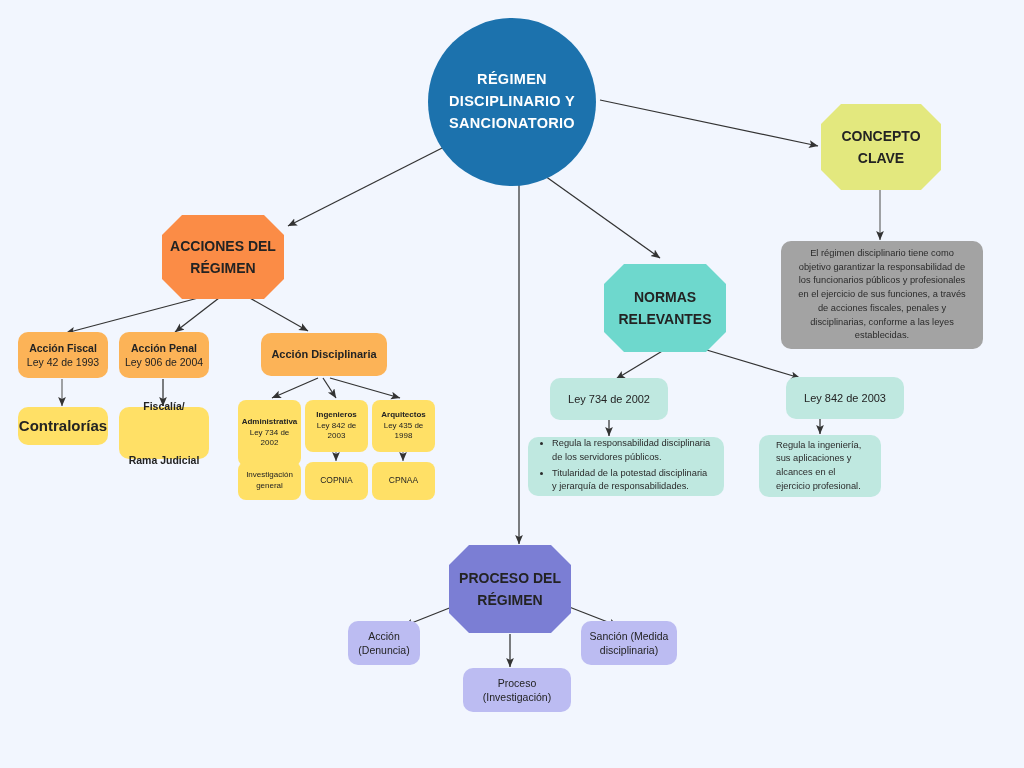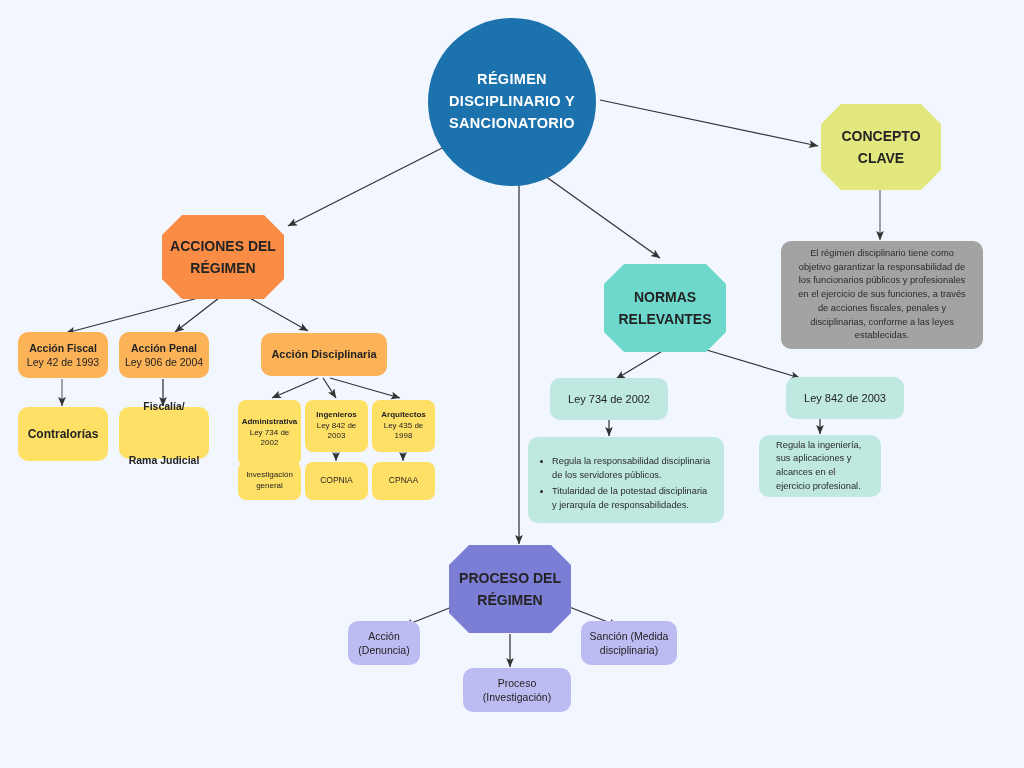--- a/index.html
+++ b/index.html
@@ -157,21 +157,21 @@
 
   <div class="node oct n-acciones" style="left:162px; top:215px; width:122px; height:84px;">
     <span>ACCIONES DEL</span>
     <span>RÉGIMEN</span>
   </div>
 
   <div class="node rr n-orange" style="left:18px; top:332px; width:90px; height:46px; font-size:10.5px;">
     <span class="ttl">Acción Fiscal</span>
     <span class="sub">Ley 42 de 1993</span>
   </div>
-  <div class="node rr n-yellow" style="left:18px; top:407px; width:90px; height:54px; font-size:12px; font-weight:bold;">
+  <div class="node rr n-yellow" style="left:18px; top:407px; width:90px; height:38px; font-size:15px; font-weight:bold;">
     <span>Contralorías</span>
   </div>
 
   <div class="node rr n-orange" style="left:119px; top:332px; width:90px; height:46px; font-size:10.5px;">
     <span class="ttl">Acción Penal</span>
     <span class="sub">Ley 906 de 2004</span>
   </div>
   <div class="node rr n-yellow" style="left:119px; top:407px; width:90px; height:52px; font-size:10.5px; font-weight:bold;gap:40px;">
     <span>Fiscalía/</span>
     <span>Rama Judicial</span>
@@ -210,21 +210,21 @@
   </div>
 
   <div class="node oct n-normas" style="left:604px; top:264px; width:122px; height:88px;">
     <span>NORMAS</span>
     <span>RELEVANTES</span>
   </div>
 
   <div class="node rr n-teal-l" style="left:550px; top:378px; width:118px; height:42px; font-size:11px;">
     <span>Ley 734 de 2002</span>
   </div>
-  <div class="node rr n-teal-l wrapbox" style="left:528px; top:437px; width:196px; height:86px;justify-content:flex-end;">
+  <div class="node rr n-teal-l wrapbox" style="left:528px; top:437px; width:196px; height:59px;">
     <ul class="bullets">
       <li>Regula la responsabilidad disciplinaria de los servidores públicos.</li>
       <li>Titularidad de la potestad disciplinaria y jerarquía de responsabilidades.</li>
     </ul>
   </div>
 
   <div class="node rr n-teal-l" style="left:786px; top:377px; width:118px; height:42px; font-size:11px;">
     <span>Ley 842 de 2003</span>
   </div>
   <div class="node rr n-teal-l wrapbox" style="left:759px; top:435px; width:122px; height:62px;">

